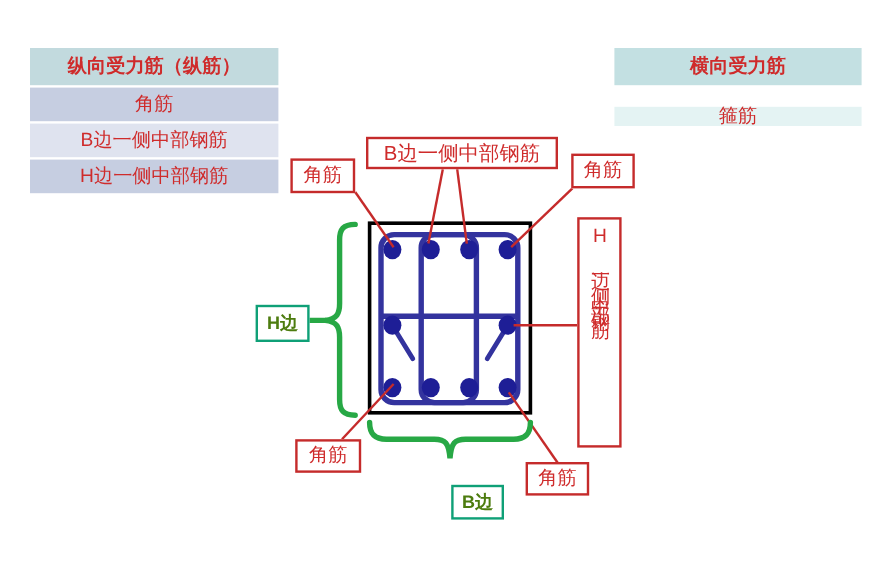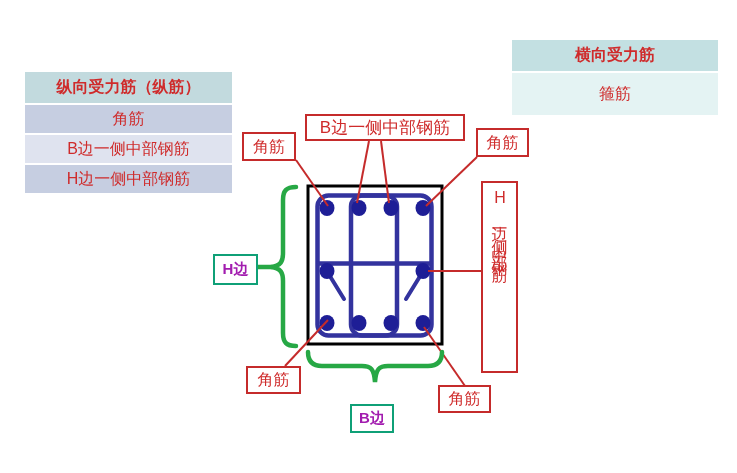--- a/index.html
+++ b/index.html
@@ -7,40 +7,40 @@
     position:relative;width:737px;height:473px;background:#fff;overflow:hidden;
     font-family:"Liberation Sans","DejaVu Sans",sans-serif;
   }
   
   .tbl{position:absolute;display:flex;flex-direction:column;gap:2px;}
   .tbl .row{
     display:flex;align-items:center;justify-content:center;
     color:var(--red-text);font-size:16px;
   }
   .tbl .hdr{font-weight:bold;}
-  #left-table{left:25px;top:72px;width:207px;}
+  #left-table{left:25px;top:40px;width:207px;}
   #left-table .hdr{height:31px;background:var(--left-header-bg);}
   #left-table .r1{height:28px;background:var(--left-row-odd-bg);}
   #left-table .r2{height:28px;background:var(--left-row-even-bg);}
   #left-table .r3{height:28px;background:var(--left-row-odd-bg);}
   #right-table{left:512px;top:40px;width:206px;}
   #right-table .hdr{height:31px;background:var(--right-header-bg);}
-  #right-table .r1{height:42px;background:var(--right-row1-bg);}
+  #right-table .r1{height:16px;background:var(--right-row1-bg);margin-top:16px;}
   #right-table .r2{height:30px;background:var(--right-row2-bg);}
   
   .rbox{
     position:absolute;box-sizing:border-box;background:#fff;
     border:2px solid var(--red-line);color:var(--red-text);
     display:flex;align-items:center;justify-content:center;
     font-size:16px;line-height:1;
   }
   
   .gbox{
     position:absolute;box-sizing:border-box;background:#fff;
-    border:2px solid var(--green-box);color:#a21caf;font-weight:bold;
+    border:2px solid var(--green-box);color:#4d7c0f;font-weight:bold;
     display:flex;align-items:center;justify-content:center;font-size:15px;
   }
   #box-h-side{
     writing-mode:vertical-rl;text-orientation:upright;
     letter-spacing:7px;padding-top:6px;justify-content:flex-start;
   }
   svg{position:absolute;left:0;top:0;}
 </style>
 </head>
 <body>
@@ -121,15 +121,15 @@
   </svg>
 
   <div class="rbox" style="left:242px;top:132px;width:54px;height:29px;">角筋</div>
   <div class="rbox" style="left:305px;top:114px;width:160px;height:27px;font-size:17px;">B边一侧中部钢筋</div>
   <div class="rbox" style="left:476px;top:128px;width:53px;height:29px;">角筋</div>
   <div class="rbox" id="box-h-side" style="left:481px;top:181px;width:37px;height:192px;">H边一侧中部钢筋</div>
   <div class="rbox" style="left:246px;top:366px;width:55px;height:28px;">角筋</div>
   <div class="rbox" style="left:438px;top:385px;width:53px;height:28px;">角筋</div>
 
   <div class="gbox" style="left:213px;top:254px;width:45px;height:31px;">H边</div>
-  <div class="gbox" style="left:350px;top:404px;width:44px;height:29px;">B边</div>
+  <div class="gbox" style="left:376px;top:404px;width:44px;height:29px;">B边</div>
 
 </div>
 
 </body></html>

